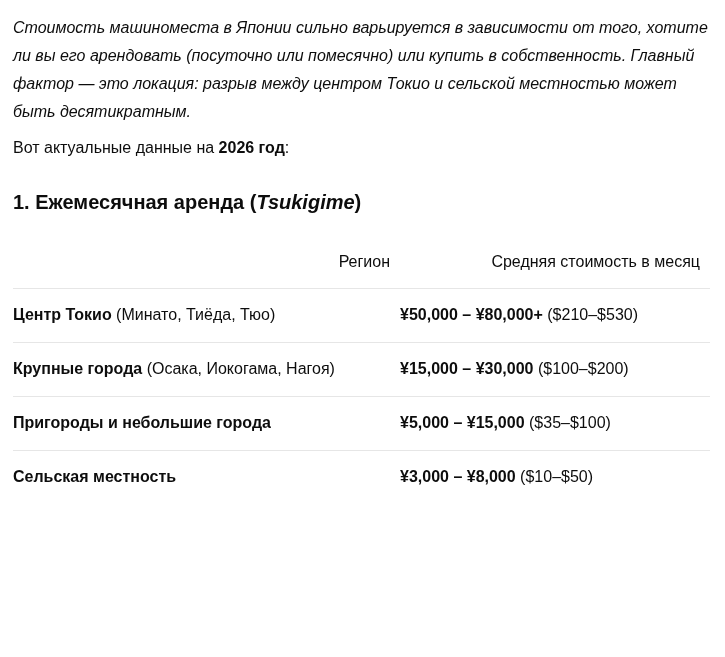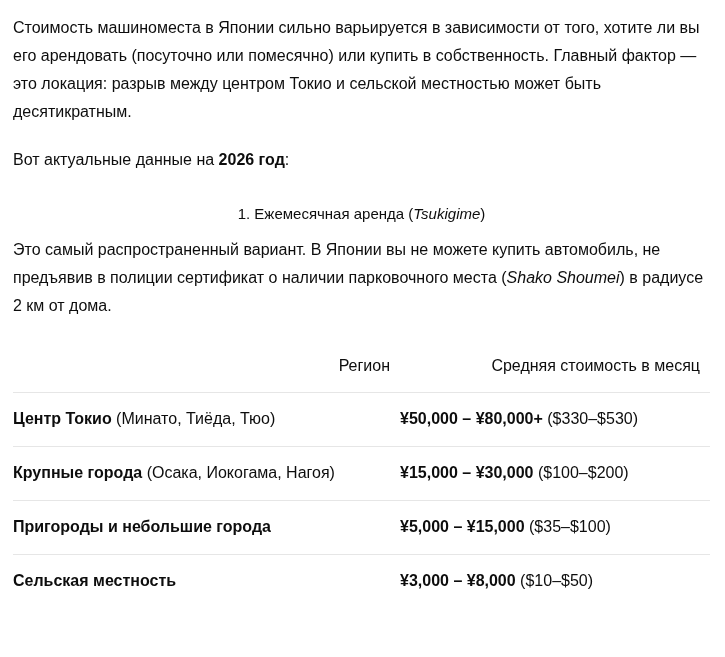--- a/index.html
+++ b/index.html
@@ -7,30 +7,29 @@
   body {
     width: 725px;
     height: 657px;
     overflow: hidden;
     font-family: "Liberation Sans", "DejaVu Sans", sans-serif;
     font-size: 16px;
     line-height: 28px;
     color: #0d0d0d;
     padding: 14px 15px 0 13px;
   }
-  .para { margin: 0 0 20px 0; }
+  .para { margin: 0 0 8px 0; font-style: italic; }
   .para-tight { margin: 0; }
   .b { font-weight: 700; }
   .i { font-style: italic; }
   h3.section-heading {
-    font-size: 15px;
+    font-size: 20px;
     line-height: 28px;
-    font-weight: 400;
+    font-weight: 700;
     margin: 26px 0 8px 0;
-    text-align: center;
   }
   table.price-table {
     width: 697px;
     border-collapse: collapse;
     table-layout: fixed;
     margin-top: 20px;
     font-size: 16px;
     line-height: 28px;
   }
   table.price-table col.c1 { width: 387px; }
@@ -60,39 +59,36 @@
   </p>
 
   <p class="para-tight">
     <span>Вот актуальные данные на </span><span class="b">2026 год</span><span>:</span>
   </p>
 
   <h3 class="section-heading">
     <span>1. Ежемесячная аренда (</span><span class="i">Tsukigime</span><span>)</span>
   </h3>
 
-  <p class="para-tight">
-    <span>Это самый распространенный вариант. В Японии вы не можете купить автомобиль, не предъявив в полиции сертификат о наличии парковочного места (</span><span class="i">Shako Shoumei</span><span>) в радиусе 2 км от дома.</span>
-  </p>
 
   <table class="price-table">
     <colgroup>
         <col class="c1">
         <col class="c2">
       </colgroup>
     <thead>
       <tr>
         <th>Регион</th>
         <th>Средняя стоимость в месяц</th>
       </tr>
     </thead>
     <tbody>
       <tr>
         <td><span class="b">Центр Токио</span><span> (Минато, Тиёда, Тюо)</span></td>
-        <td><span class="b">¥50,000 – ¥80,000+</span><span> ($330–$530)</span></td>
+        <td><span class="b">¥50,000 – ¥80,000+</span><span> ($210–$530)</span></td>
       </tr>
       <tr>
         <td><span class="b">Крупные города</span><span> (Осака, Иокогама, Нагоя)</span></td>
         <td><span class="b">¥15,000 – ¥30,000</span><span> ($100–$200)</span></td>
       </tr>
       <tr>
         <td><span class="b">Пригороды и небольшие города</span><span></span></td>
         <td><span class="b">¥5,000 – ¥15,000</span><span> ($35–$100)</span></td>
       </tr>
       <tr>

